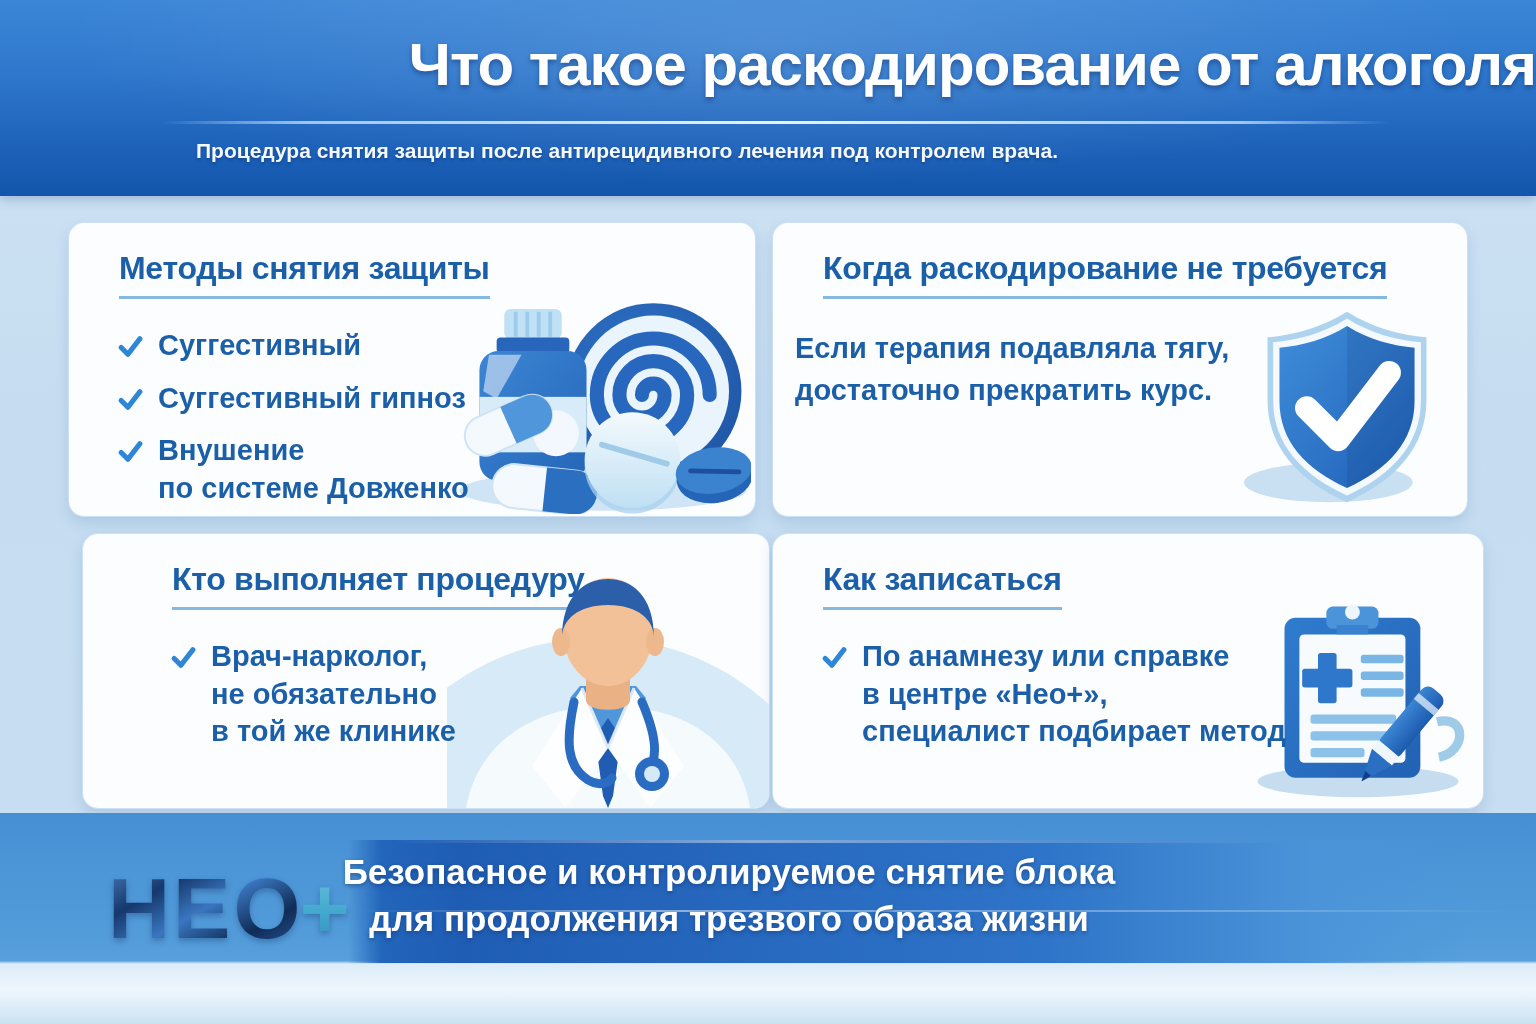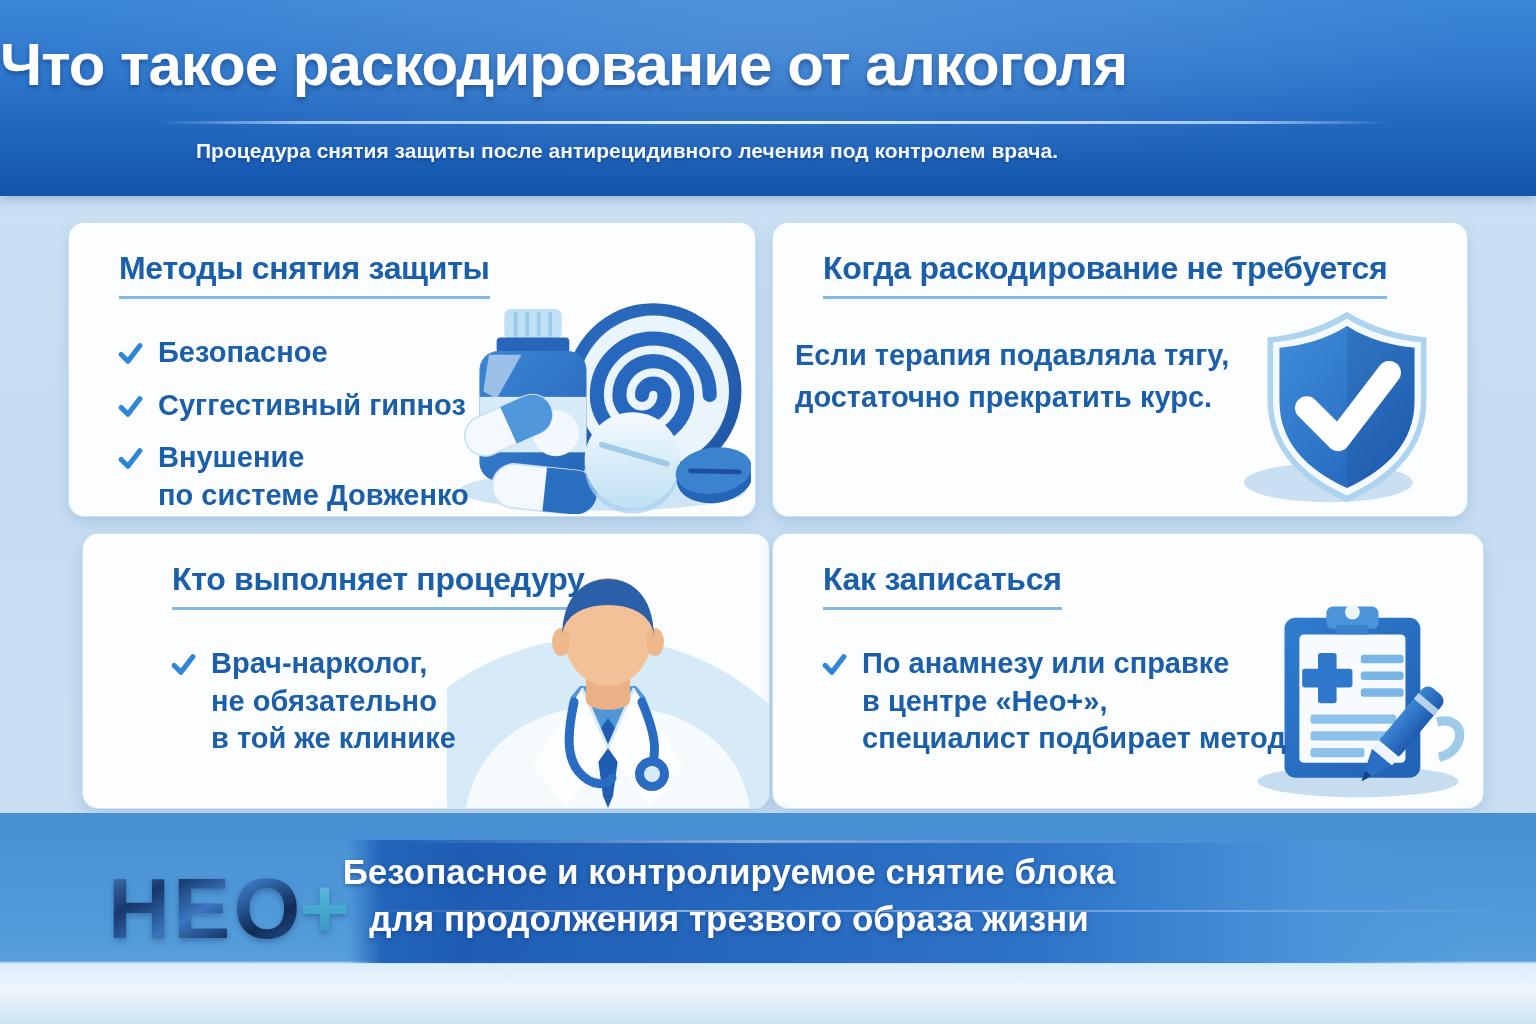--- a/index.html
+++ b/index.html
@@ -14,37 +14,37 @@
   body{font-family:"Liberation Sans","DejaVu Sans",sans-serif;}
   .page{position:relative;width:1536px;height:1024px;
     background:linear-gradient(180deg,#e2eef9 0%,#cfe3f4 4%,#c6ddf1 40%,var(--page-bg,#c8def1) 100%);}
 
   
   .header{position:absolute;top:0;left:0;width:100%;height:196px;
     background:
       radial-gradient(ellipse at 50% 20%, rgba(255,255,255,.12), rgba(255,255,255,0) 65%),
       linear-gradient(180deg,var(--header-top,#3c86d7) 0%,#2e77cc 38%,#1c60b8 78%,var(--header-bottom,#1255ab) 100%);
     box-shadow:0 4px 10px rgba(30,70,130,.25);}
-  .header-title{position:absolute;top:30px;left:0;width:100%;text-align:left;
+  .header-title{position:absolute;top:30px;left:0;width:100%;text-align:right;
     color:#fff;font-size:60px;font-weight:700;letter-spacing:-1px;
     text-shadow:0 3px 5px rgba(10,40,100,.45);}
   .header-divider{position:absolute;top:121px;left:158px;width:1232px;height:3px;border-radius:2px;
     background:linear-gradient(90deg,rgba(255,255,255,0) 0%,rgba(190,220,250,.8) 12%,#e9f3fd 50%,rgba(190,220,250,.8) 88%,rgba(255,255,255,0) 100%);}
   .header-subtitle{position:absolute;top:139px;left:196px;color:#f4f9fe;
     font-size:21px;font-weight:700;text-shadow:0 2px 3px rgba(10,40,100,.4);}
 
   
   .card{position:absolute;background:var(--card-bg,#fbfdff);border-radius:16px;overflow:hidden;
     border:1px solid rgba(200,222,243,.9);
     box-shadow:0 6px 14px rgba(70,120,175,.20);}
   .card-1{left:68px;top:222px;width:688px;height:295px;}
   .card-2{left:772px;top:222px;width:696px;height:295px;}
   .card-3{left:82px;top:533px;width:688px;height:276px;padding-left:39px;}
   .card-4{left:772px;top:533px;width:712px;height:276px;}
-  .card-title{display:inline-block;margin:27px 0 15px 50px;color:var(--accent,#1c5fa9);
+  .card-title{display:inline-block;margin:27px 0 8px 50px;color:var(--accent,#1c5fa9);
     font-size:32px;font-weight:700;letter-spacing:-.3px;
     border-bottom:3px solid var(--underline,#85b9e2);padding-bottom:9px;}
   .card-body{margin:20px 0 0 22px;color:var(--accent,#1c5fa9);
     font-size:29px;font-weight:600;line-height:1.45;white-space:pre-line;position:relative;z-index:2;}
   .check-list{margin:20px 0 0 48px;position:relative;z-index:2;}
   .check-item{display:flex;align-items:flex-start;margin-bottom:15px;}
   .check-item .check{flex:0 0 27px;width:27px;height:27px;margin:6px 14px 0 0;}
   .item-text{color:var(--accent,#1c5fa9);font-size:29px;font-weight:700;line-height:1.3;white-space:pre-line;}
 
   .icon-abs{position:absolute;z-index:1;}
@@ -83,21 +83,21 @@
     <div class="header-subtitle">Процедура снятия защиты после антирецидивного лечения под контролем врача.</div>
   </div>
 
   <div class="card card-1">
     <div class="card-title">Методы снятия защиты</div>
     <div class="check-list">
       <div class="check-item">
         <svg class="check" viewBox="0 0 26 26">
             <path d="M4 14 l6.5 6.5 L22 5.5" fill="none" stroke="#2e86d6" stroke-width="5" stroke-linecap="round" stroke-linejoin="round"></path>
           </svg>
-        <span class="item-text">Безопасное</span>
+        <span class="item-text">Суггестивный</span>
       </div>
       <div class="check-item">
         <svg class="check" viewBox="0 0 26 26">
             <path d="M4 14 l6.5 6.5 L22 5.5" fill="none" stroke="#2e86d6" stroke-width="5" stroke-linecap="round" stroke-linejoin="round"></path>
           </svg>
         <span class="item-text">Суггестивный гипноз</span>
       </div>
       <div class="check-item">
         <svg class="check" viewBox="0 0 26 26">
             <path d="M4 14 l6.5 6.5 L22 5.5" fill="none" stroke="#2e86d6" stroke-width="5" stroke-linecap="round" stroke-linejoin="round"></path>

